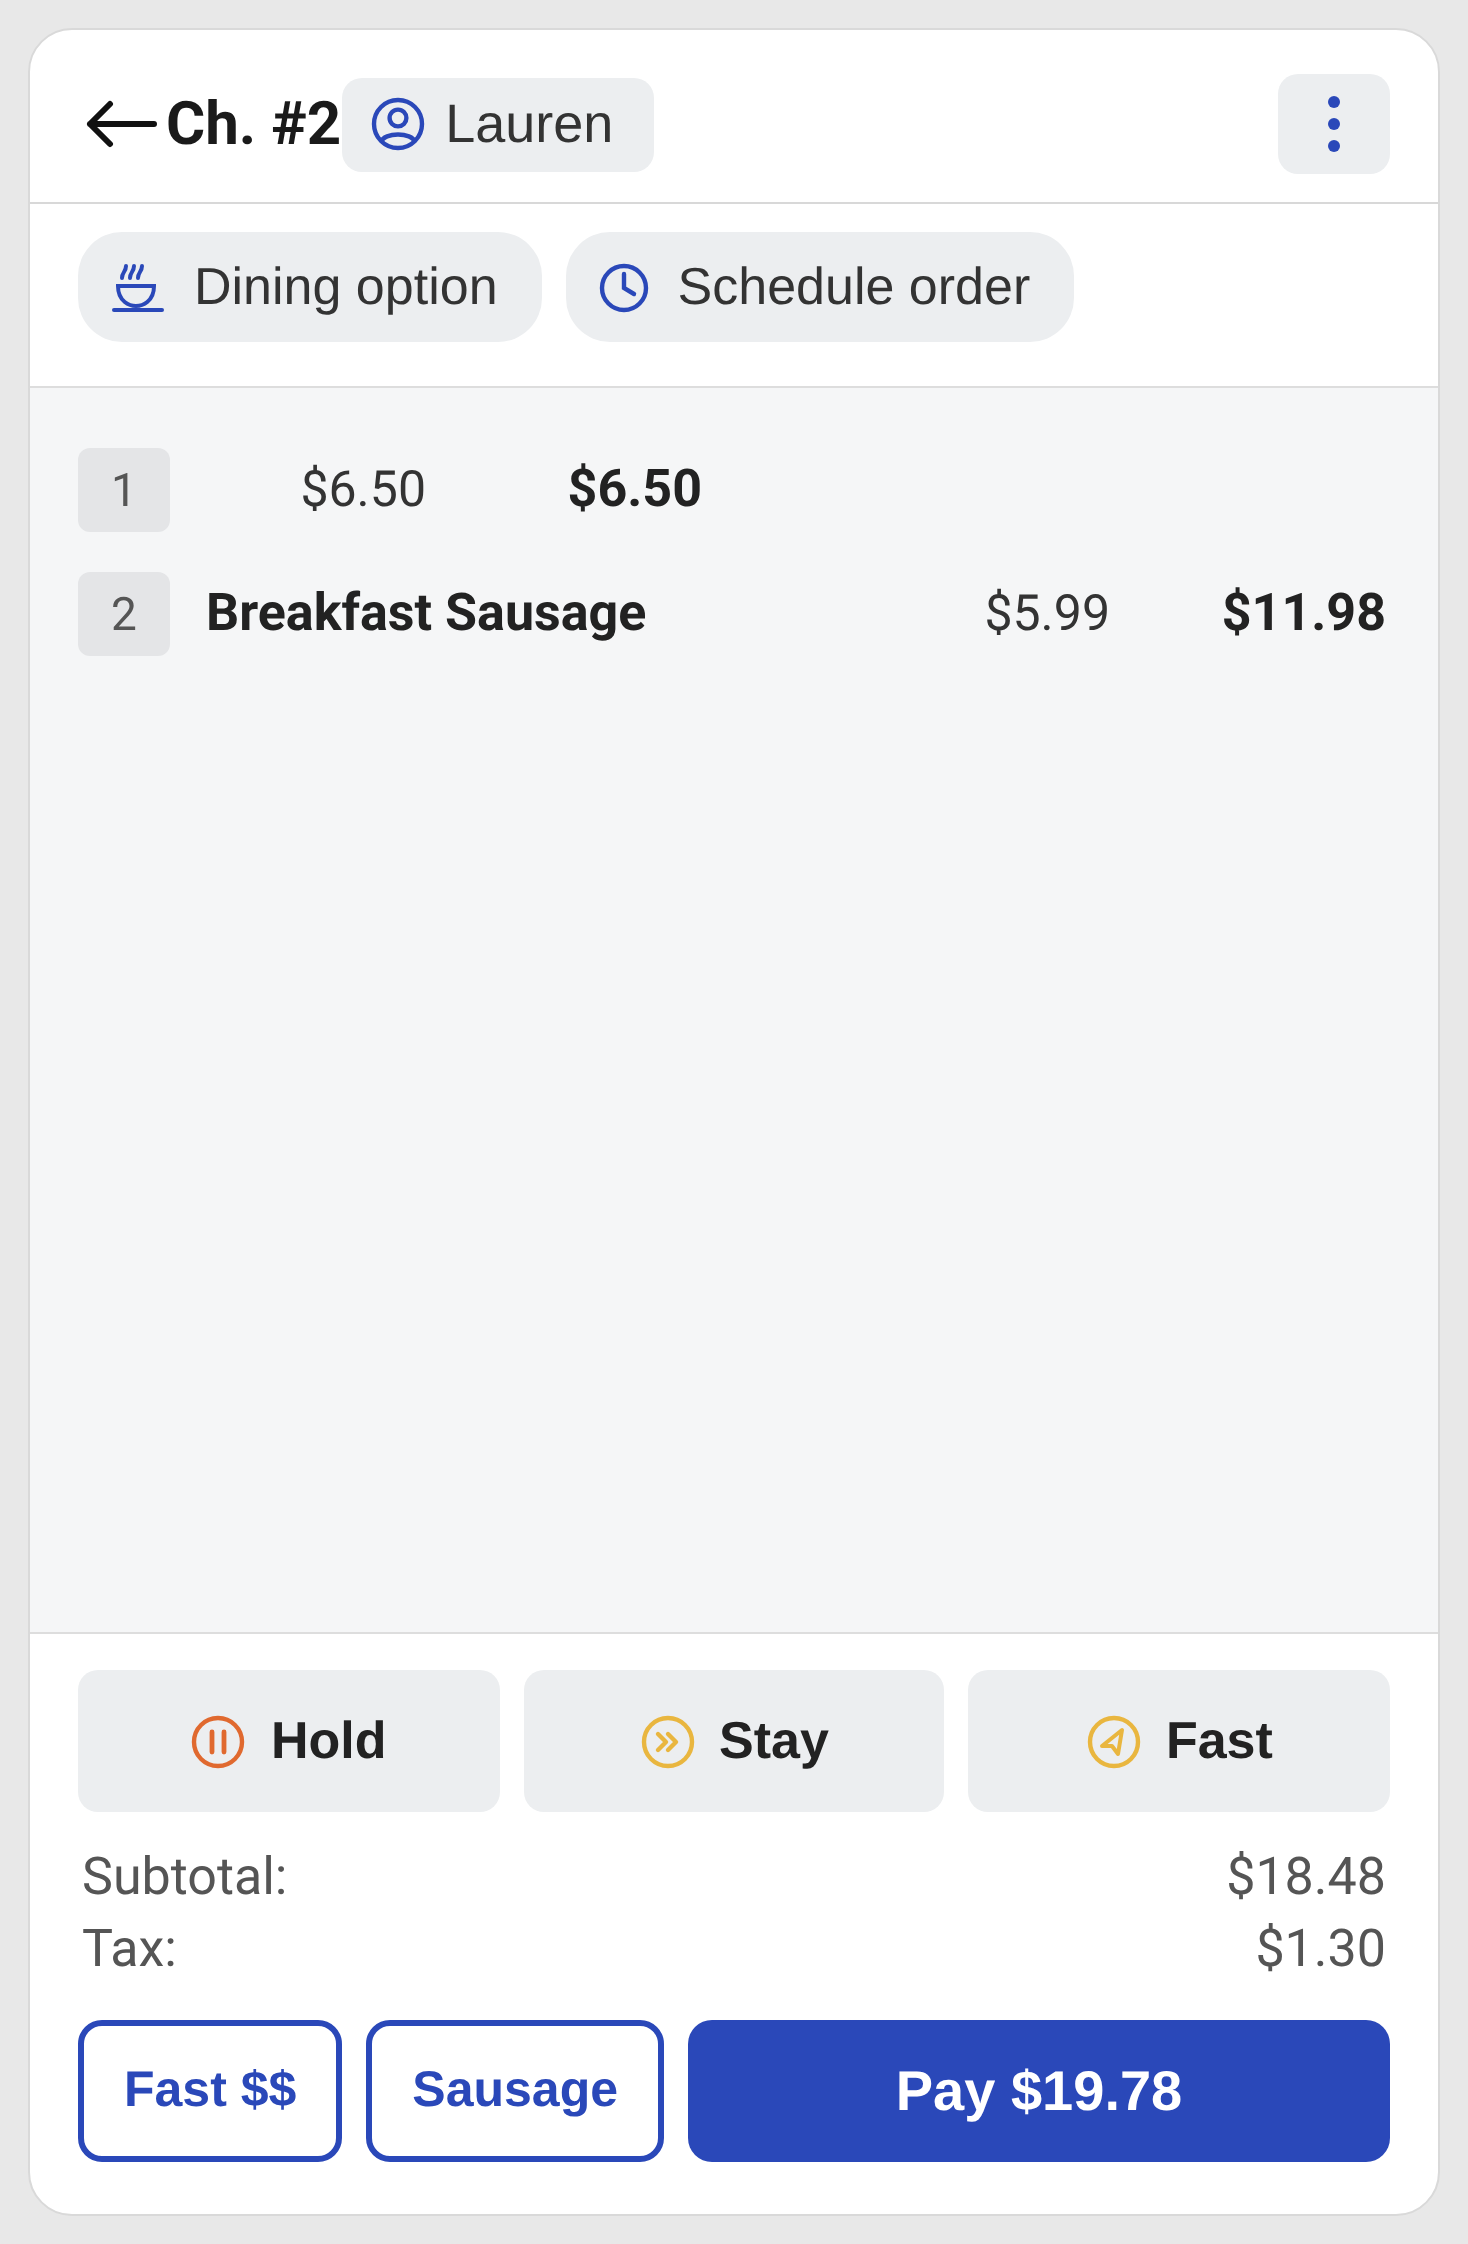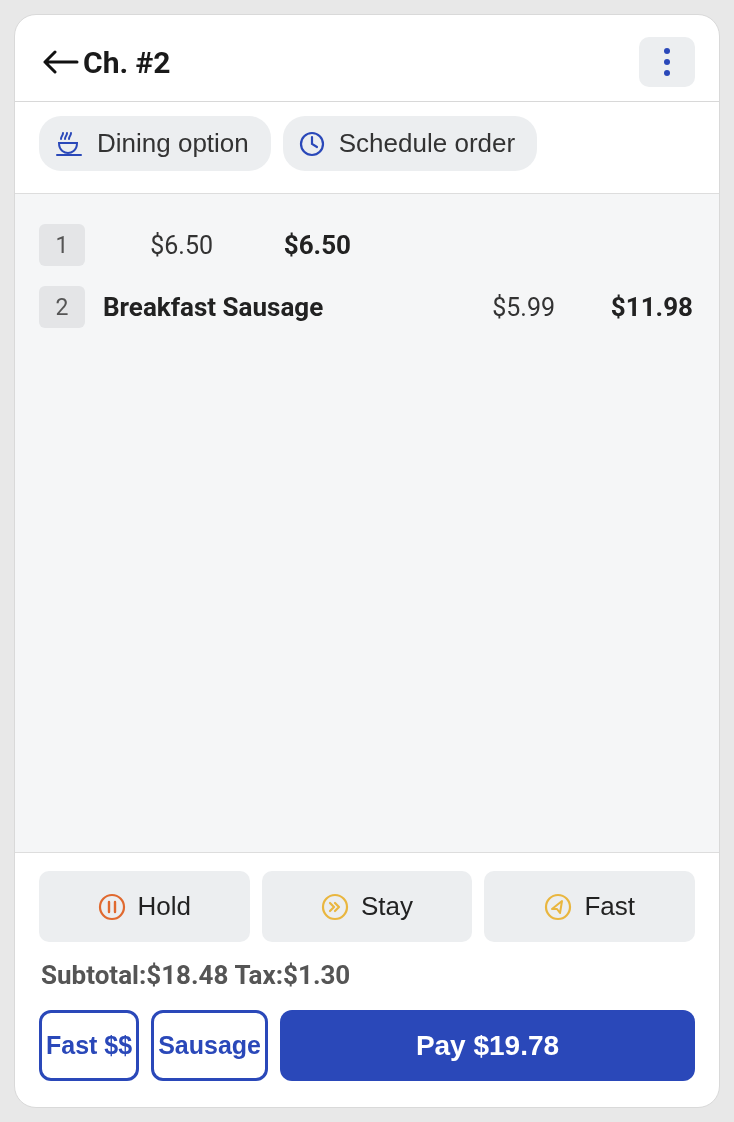--- a/index.html
+++ b/index.html
@@ -102,34 +102,33 @@
     }
     .action-row {
       display:flex;gap:12px;
     }
     .action-btn {
       flex:1;
       display:flex;align-items:center;justify-content:center;gap:12px;
       padding:20px 0;
       background:#eceef0;border-radius:10px;
       border:none;cursor:pointer;
-      font-size:26px;font-weight:400;color:#222;
+      font-size:26px;font-weight:700;color:#222;
     }
     .totals {
-      display:flex;flex-direction:row;gap:6px;
+      display:flex;flex-direction:column;gap:6px;
       font-size:26px;color:#555;
       padding:4px 2px 6px;
-      font-weight:bold;
     }
     .total-line { display:flex;justify-content:space-between; }
     .pay-row {
       display:flex;gap:12px;
     }
     .outline-btn {
-      padding:18px 4px;
+      padding:18px 20px;
       border:3px solid #2a48b9;border-radius:12px;
       background:#fff;color:#2a48b9;font-weight:700;font-size:25px;
       cursor:pointer;
     }
     .pay-btn {
       flex:1;
       padding:18px 0;
       border:none;border-radius:12px;
       background:#2a48b9;color:#fff;font-weight:700;font-size:28px;
       cursor:pointer;
@@ -141,20 +140,28 @@
 
 <div class="card">
 
   <div class="header-row">
     <button class="back-btn">
       <svg width="36" height="24" viewBox="0 0 36 24">
         <path d="M12 2 L2 12 L12 22 M2 12 H34" stroke="#111" stroke-width="3" fill="none" stroke-linecap="round" stroke-linejoin="round"></path>
       </svg>
     </button>
     <div class="chtitle">Ch. #2</div>
+    <button class="chip">
+      <svg width="28" height="28" viewBox="0 0 28 28">
+        <circle cx="14" cy="14" r="12" stroke="#2a48b9" stroke-width="2.2" fill="none"></circle>
+        <circle cx="14" cy="11" r="4.2" stroke="#2a48b9" stroke-width="2.2" fill="none"></circle>
+        <path d="M5.5 23 C7 18, 21 18, 22.5 23" stroke="#2a48b9" stroke-width="2.2" fill="none"></path>
+      </svg>
+      <span>Lauren</span>
+    </button>
     <div class="spacer"></div>
     <button class="kebab">
       <svg width="8" height="30" viewBox="0 0 8 30">
         <circle cx="4" cy="4" r="3" fill="#2a48b9"></circle>
         <circle cx="4" cy="15" r="3" fill="#2a48b9"></circle>
         <circle cx="4" cy="26" r="3" fill="#2a48b9"></circle>
       </svg>
     </button>
   </div>
 

